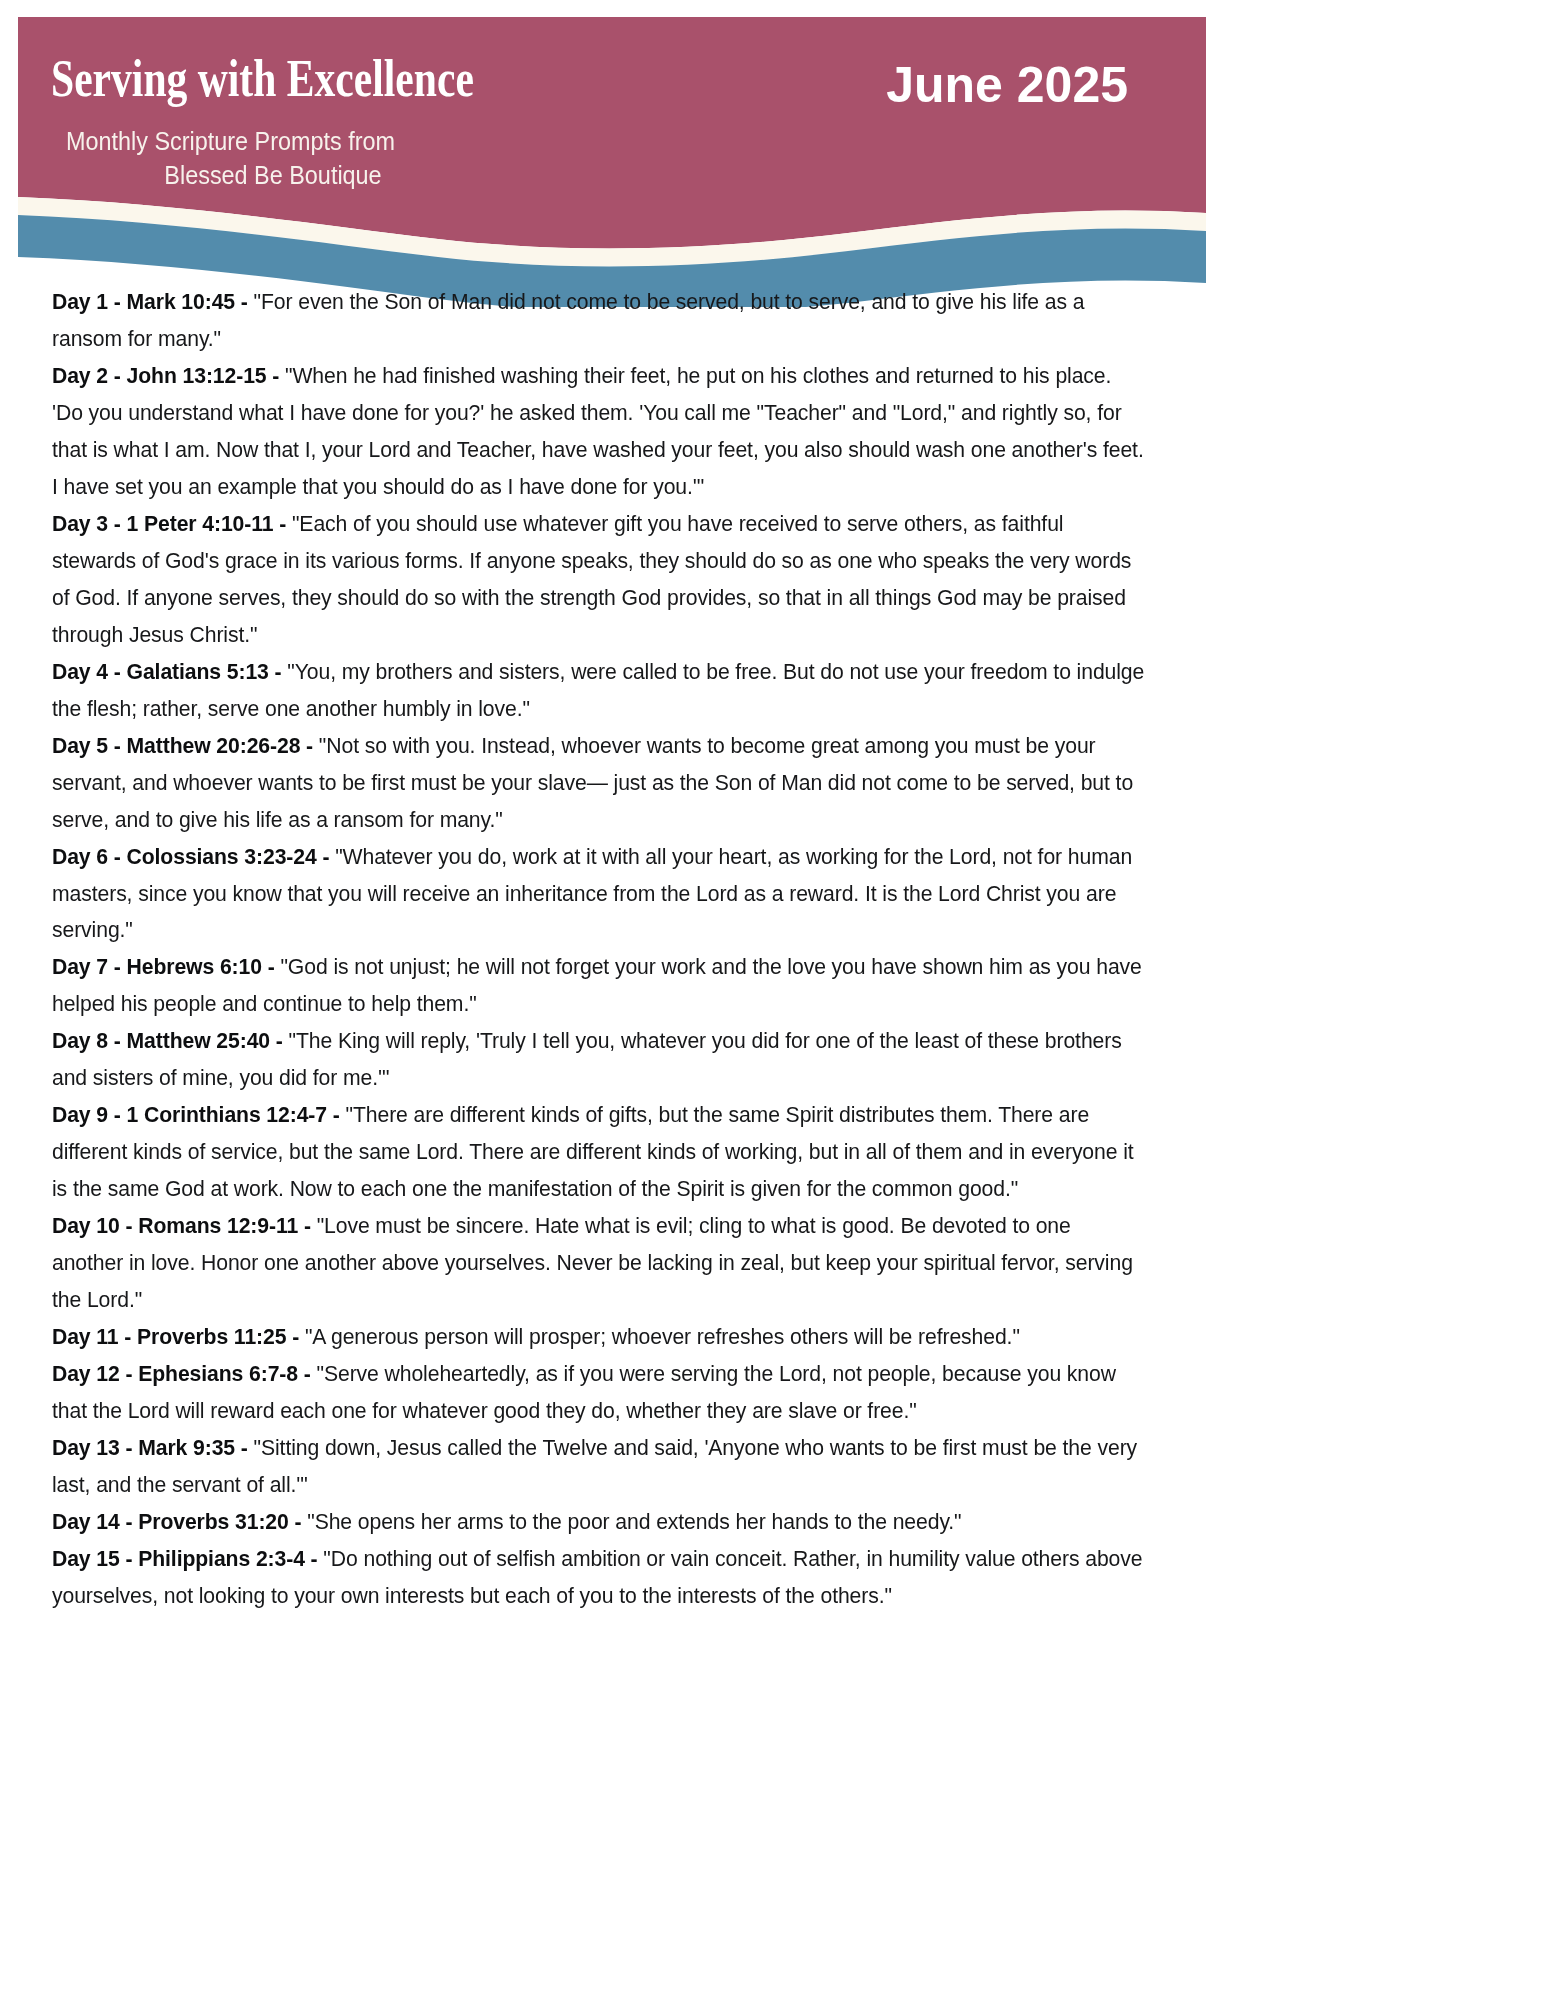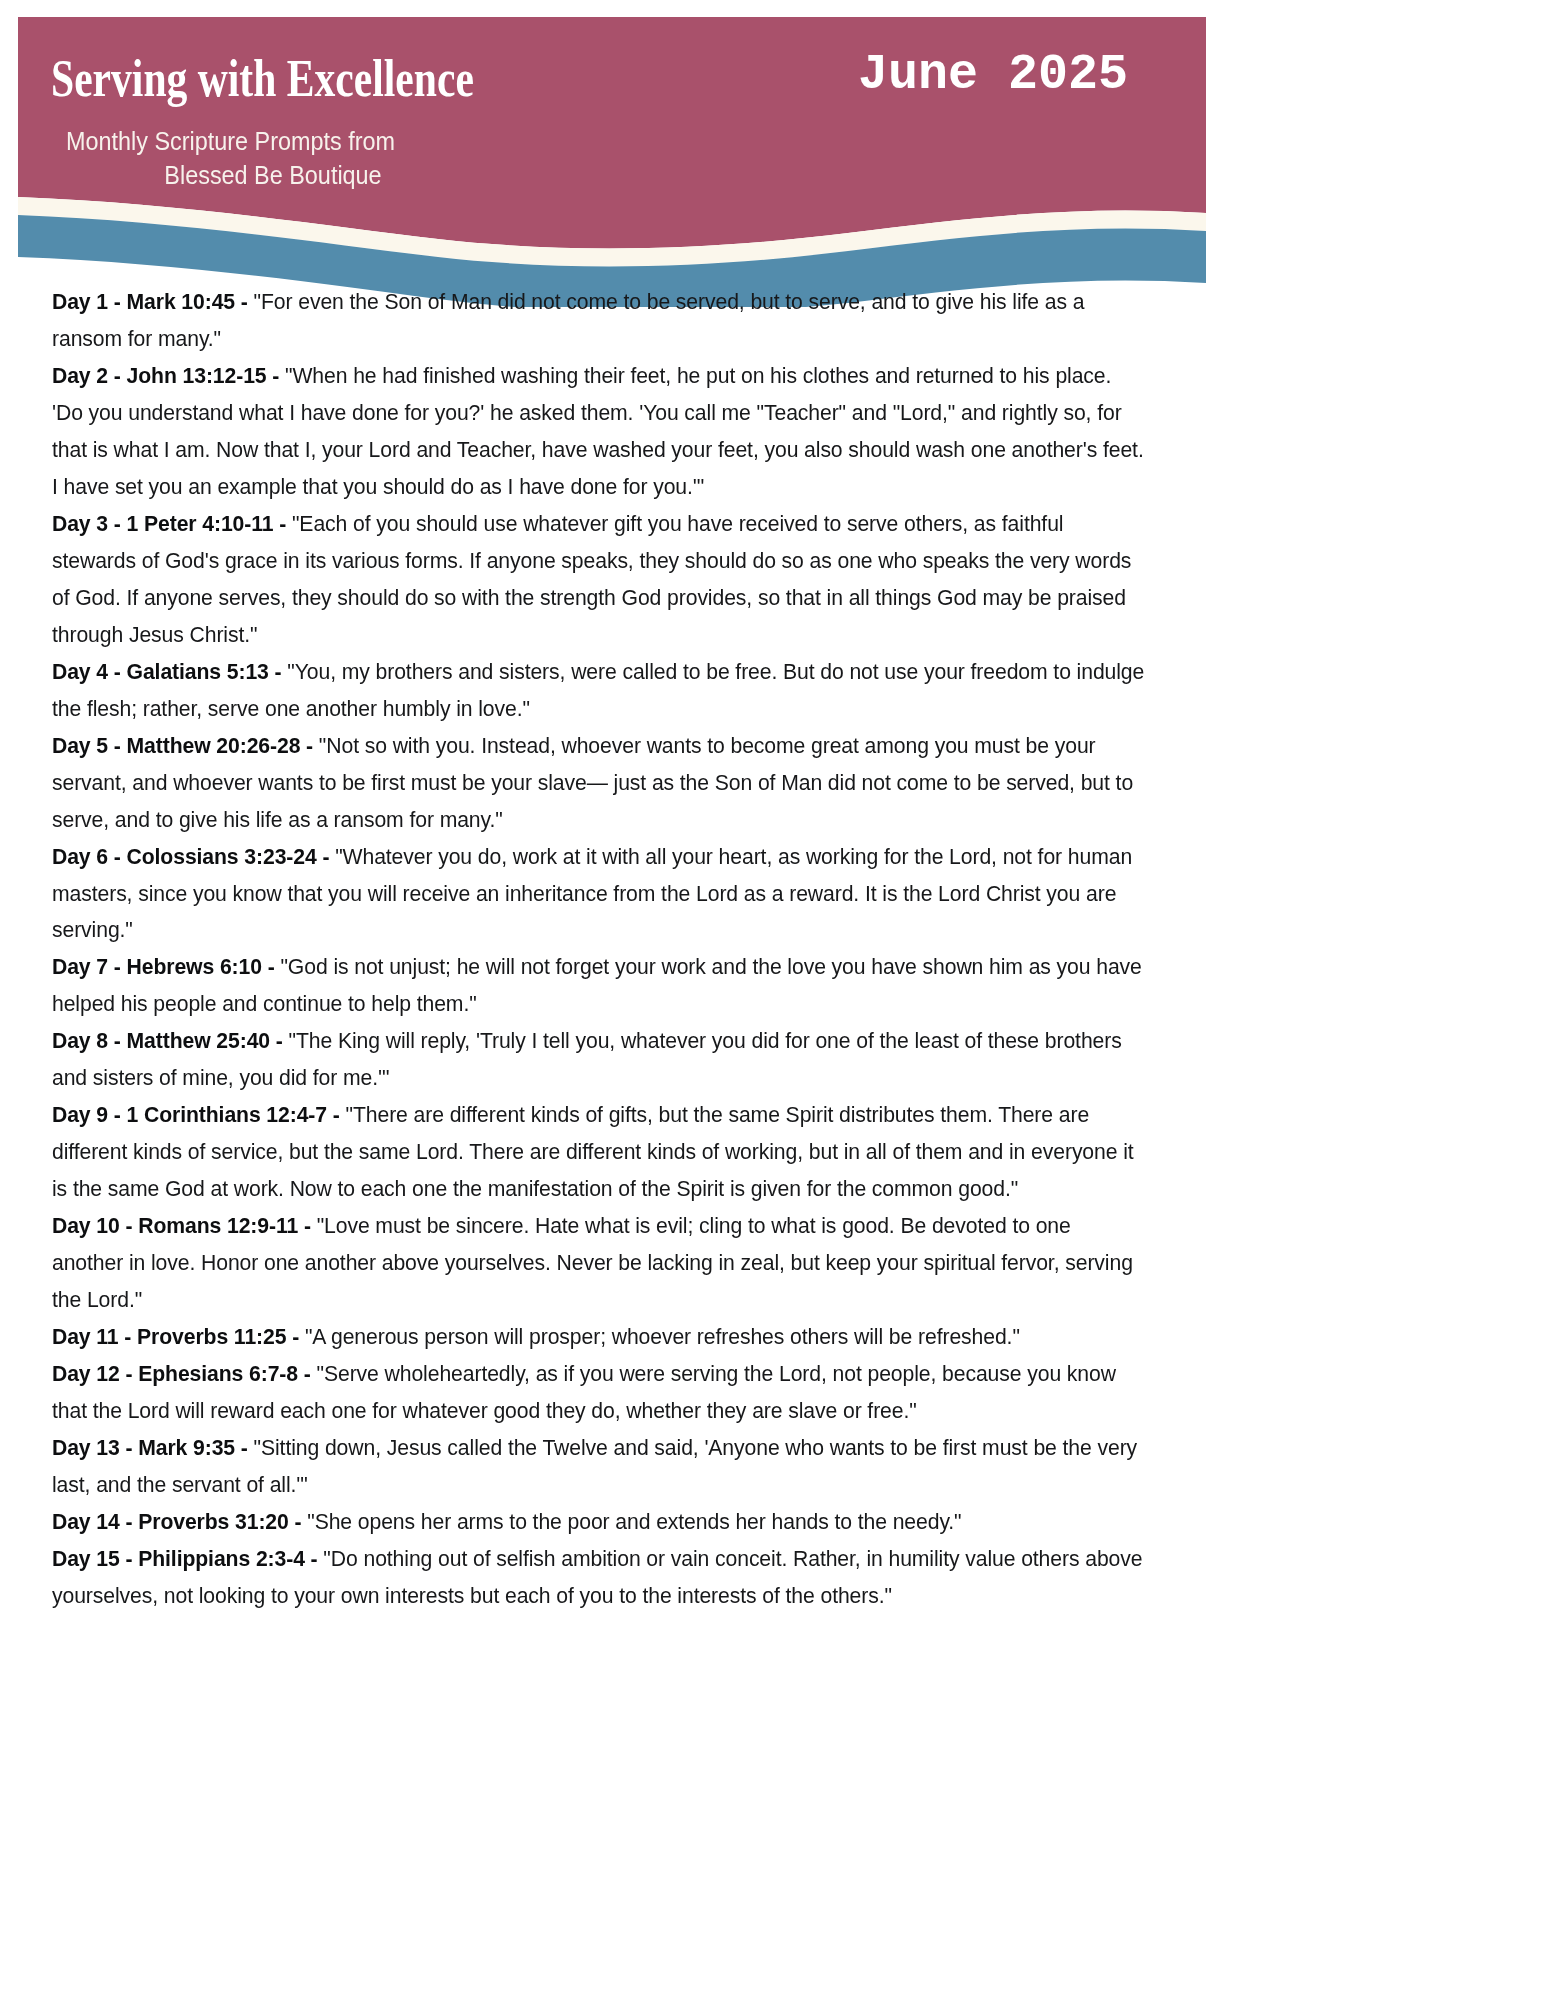--- a/index.html
+++ b/index.html
@@ -53,23 +53,23 @@
     letter-spacing: 0px;
     transform: scaleX(0.80);
     transform-origin: left top;
     white-space: nowrap;
     z-index: 4;
   }
 
   .header-month {
     position: absolute;
     right: 78px;
-    top: 32px;
+    top: 42px;
     color: #ffffff;
-    font-family: Liberation Mono, monospace;
+    font-family: Liberation Sans, sans-serif;
     font-weight: bold;
     font-size: 50px;
     line-height: 1.05;
     white-space: nowrap;
     z-index: 4;
     text-align: right;
   }
 
   .header-subtitle {
     position: absolute;

